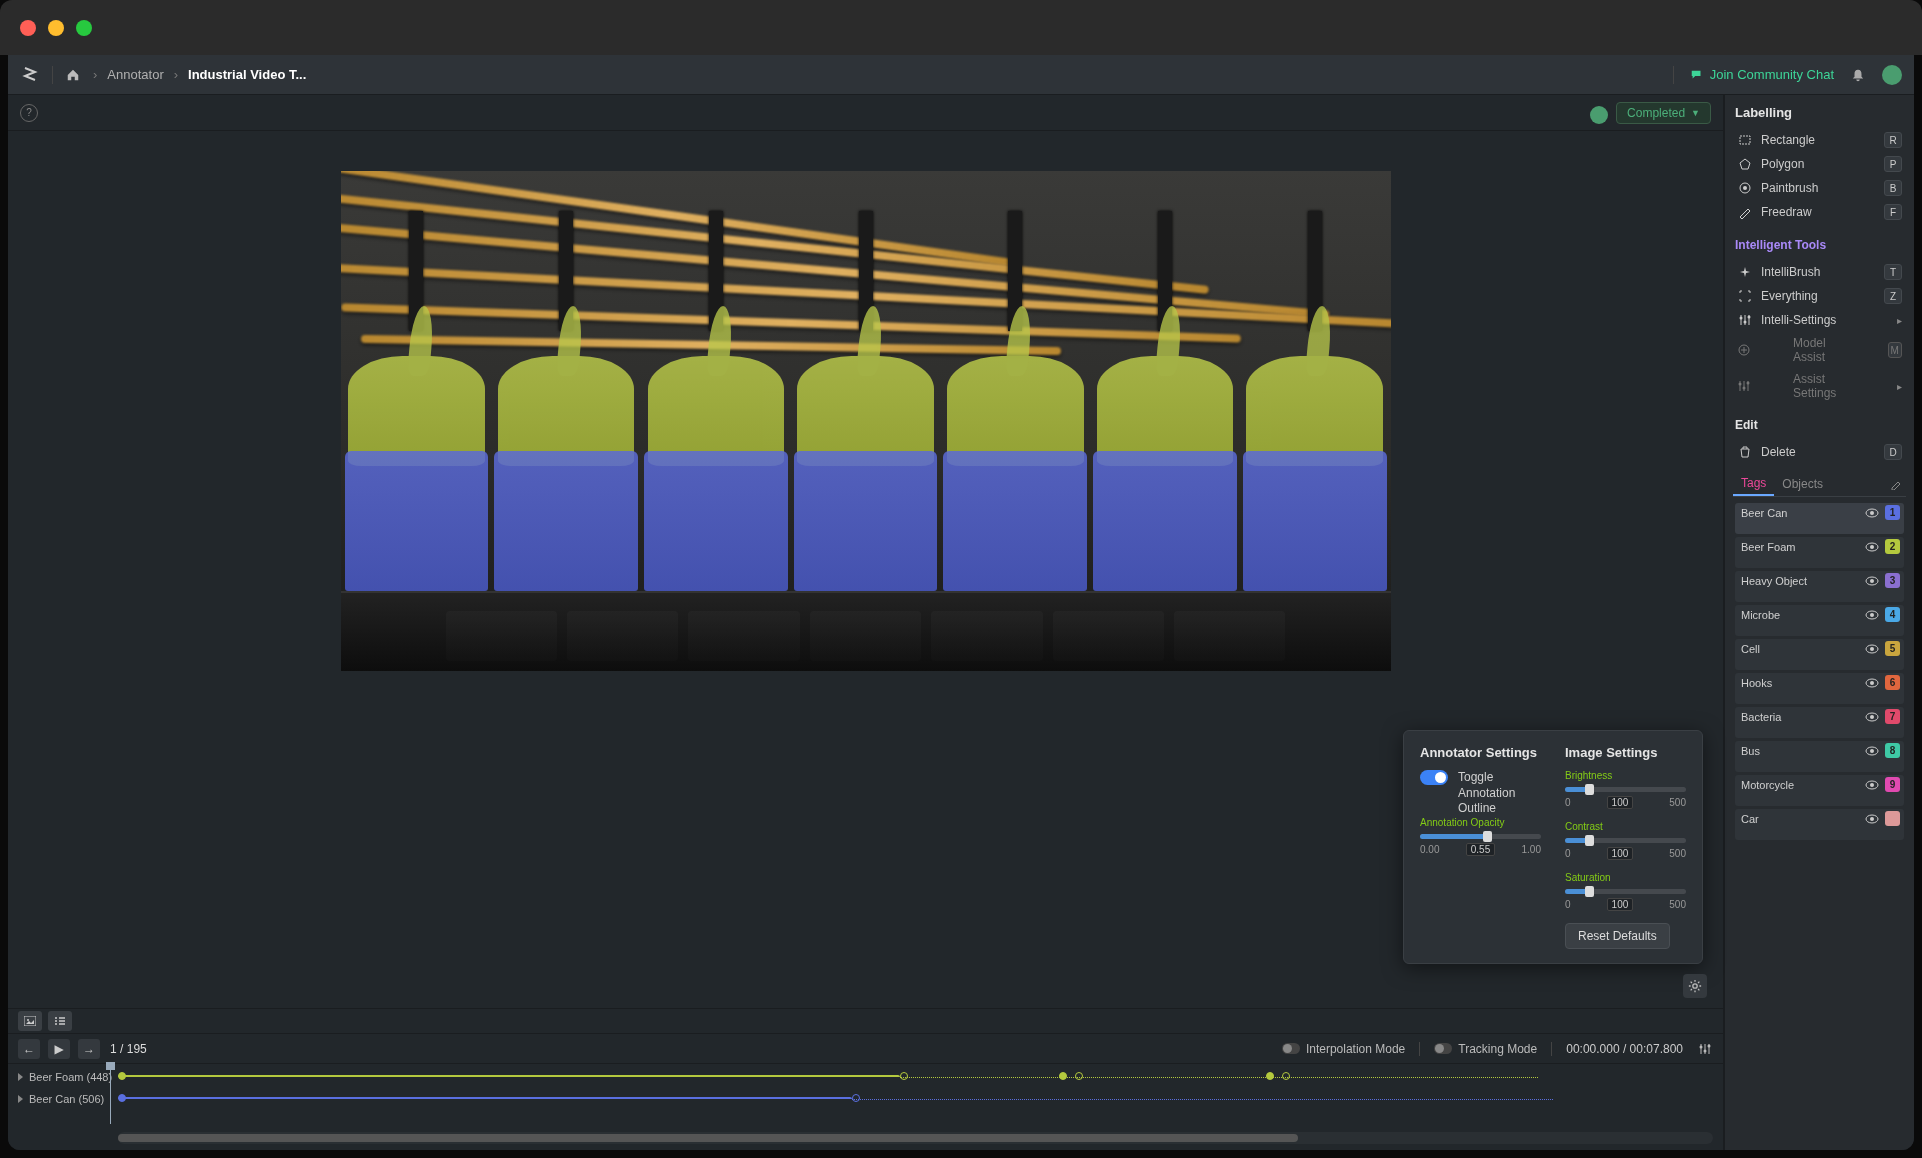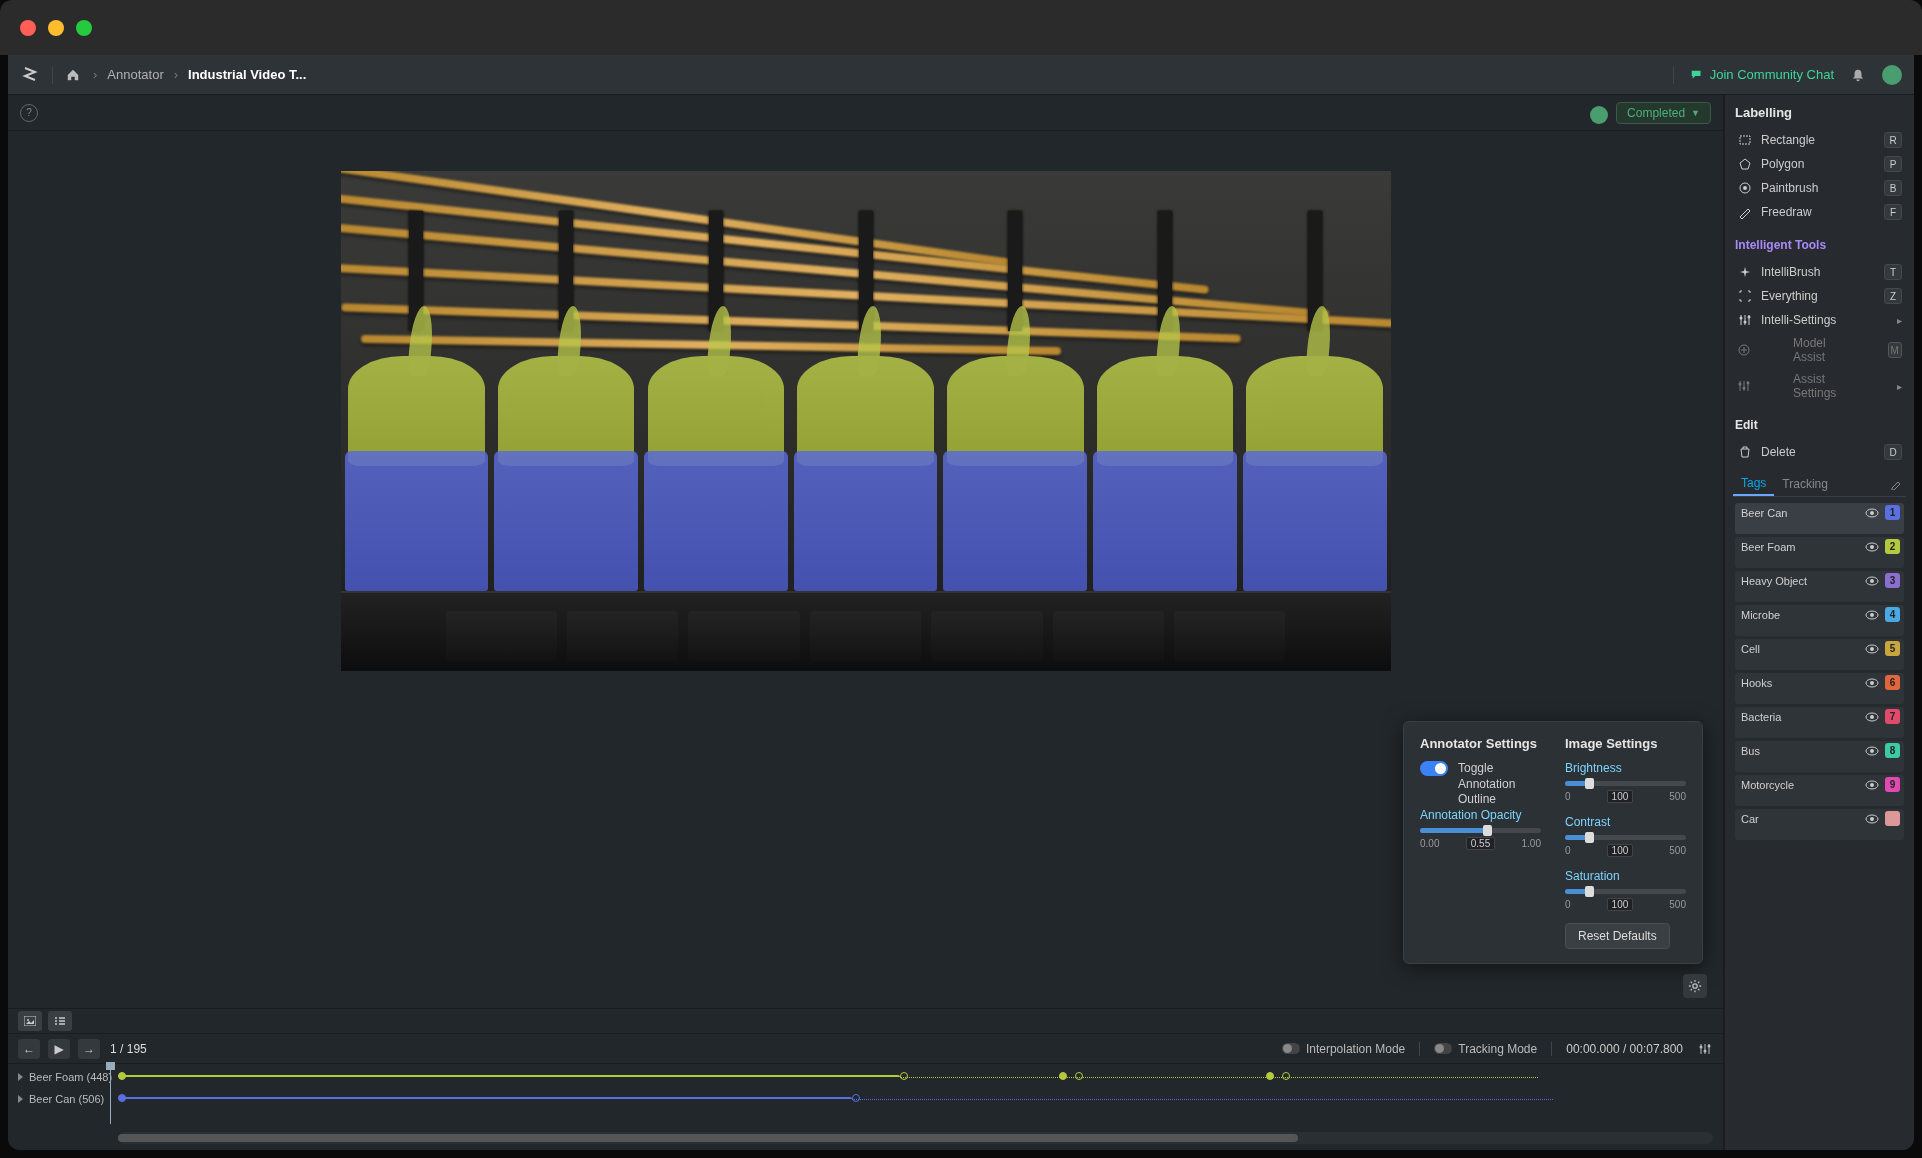--- a/index.html
+++ b/index.html
@@ -182,21 +182,21 @@
     font-size:12px;
   }
   .settings-col { flex:1; }
   .settings-title { font-weight:600; font-size:13px; color:#e5e5e5; margin-bottom:10px;}
   .toggle-row { display:flex; align-items:flex-start; gap:10px; }
   .toggle {
     width:28px; height:15px; border-radius:8px; background:#3b82f6; position:relative; flex-shrink:0;
   }
   .toggle::after { content:""; position:absolute; right:2px; top:2px; width:11px; height:11px; border-radius:50%; background:#fff;}
   .slider-block { margin-bottom:12px;}
-  .slider-label { color:#7dd3fc; margin-bottom:6px; font-size:12px;}
+  .slider-label { color:#84cc16; margin-bottom:6px; font-size:10px;}
   .slider-track {
     height:5px; background:#45494e; border-radius:3px; position:relative; margin-bottom:4px;
   }
   .slider-fill { position:absolute; left:0; top:0; bottom:0; background:#4a8fd6; border-radius:3px;}
   .slider-thumb { position:absolute; top:-3px; width:9px; height:11px; background:#ddd; border-radius:2px;}
   .slider-labels { display:flex; justify-content:space-between; align-items:center; font-size:10px; color:#999;}
   .slider-val { background:#1e2226; border:1px solid #444; padding:0 4px; border-radius:2px; color:#ccc; font-size:10px;}
   .reset-btn { background:#3a3f44; border:1px solid #4a4f54; color:#ddd; padding:5px 12px; border-radius:4px; font-size:12px;}
 
   
@@ -283,21 +283,21 @@
   .tool-row .arrow { margin-left:auto; color:#888; font-size:10px;}
   .tool-row.muted { color:#777;gap:42px;}
   .section-title { color:#a989f8; font-weight:600; margin:14px 0 8px; font-size:12px;}
   .section-title.plain { color:#e5e5e5;}
   .tabs-row {
     display:flex; align-items:center; border-bottom:1px solid #3a3f44; margin:8px -2px 6px;
   }
   .tab {
     padding:4px 8px; color:#888; font-size:12px;
   }
-  .tab.active { color:#0ea5e9; border-bottom:2px solid #6aa8ff;}
+  .tab.active { color:#ec4899; border-bottom:2px solid #6aa8ff;}
   .pencil { margin-left:auto; color:#888; padding:4px;}
 
   .tag-row {
     display:flex; align-items:center; gap:6px; padding:2px 4px 14px 6px;
     background:#2f3439;
     border-radius:3px;
     margin-bottom:3px;
     font-size:11px;
   }
   .tag-row.highlight { background:#3a3f46;}
@@ -703,21 +703,21 @@
             <svg width="14" height="14" viewBox="0 0 14 14">
               <path d="M3 4 H11 L10 12 H4 Z M5 4 V2 H9 V4" stroke="#ccc" fill="none"></path>
             </svg>
           </span>
         <span>Delete</span>
         <span class="kbd">D</span>
       </div>
 
       <div class="tabs-row">
         <div class="tab active">Tags</div>
-        <div class="tab">Tracking</div>
+        <div class="tab">Objects</div>
         <div class="pencil">
           <svg width="12" height="12" viewBox="0 0 12 12">
               <path d="M2 10 L8 4 L10 6 L4 12 H2 Z" stroke="#888" fill="none"></path>
             </svg>
         </div>
       </div>
 
       <div id="tags-list">
           <div class="tag-row highlight">
             <span class="tag-name">Beer Can</span>

